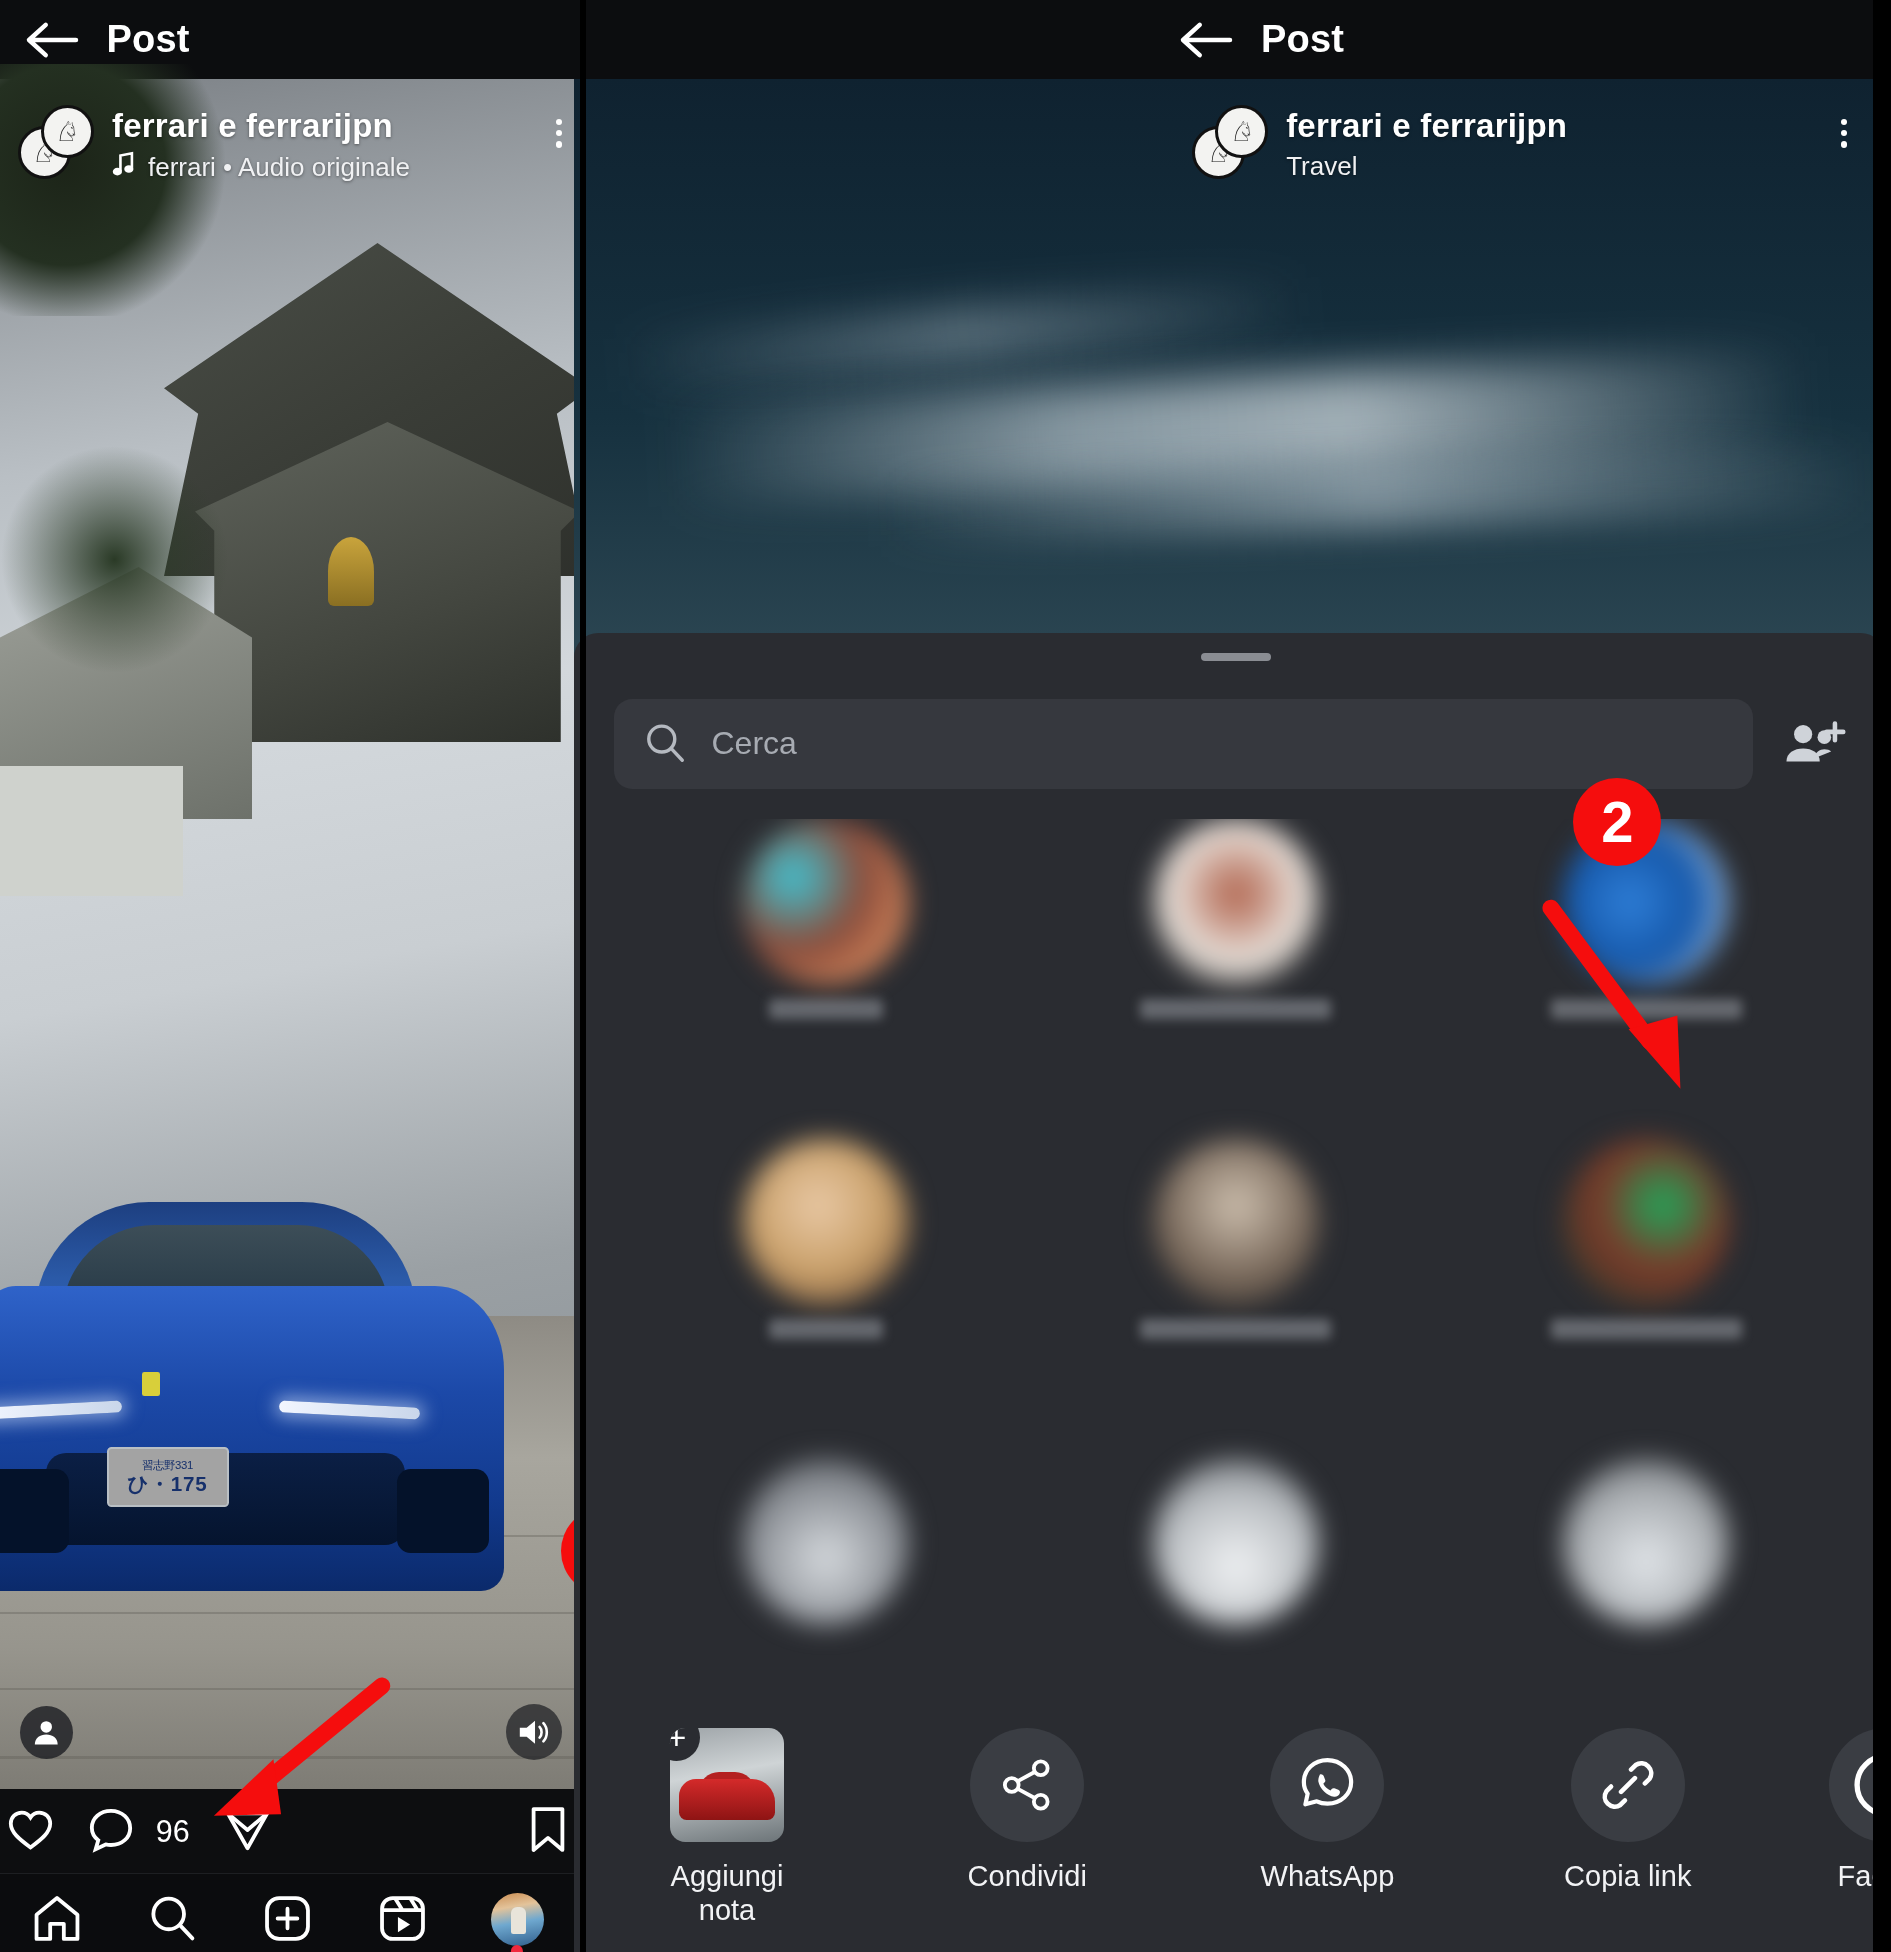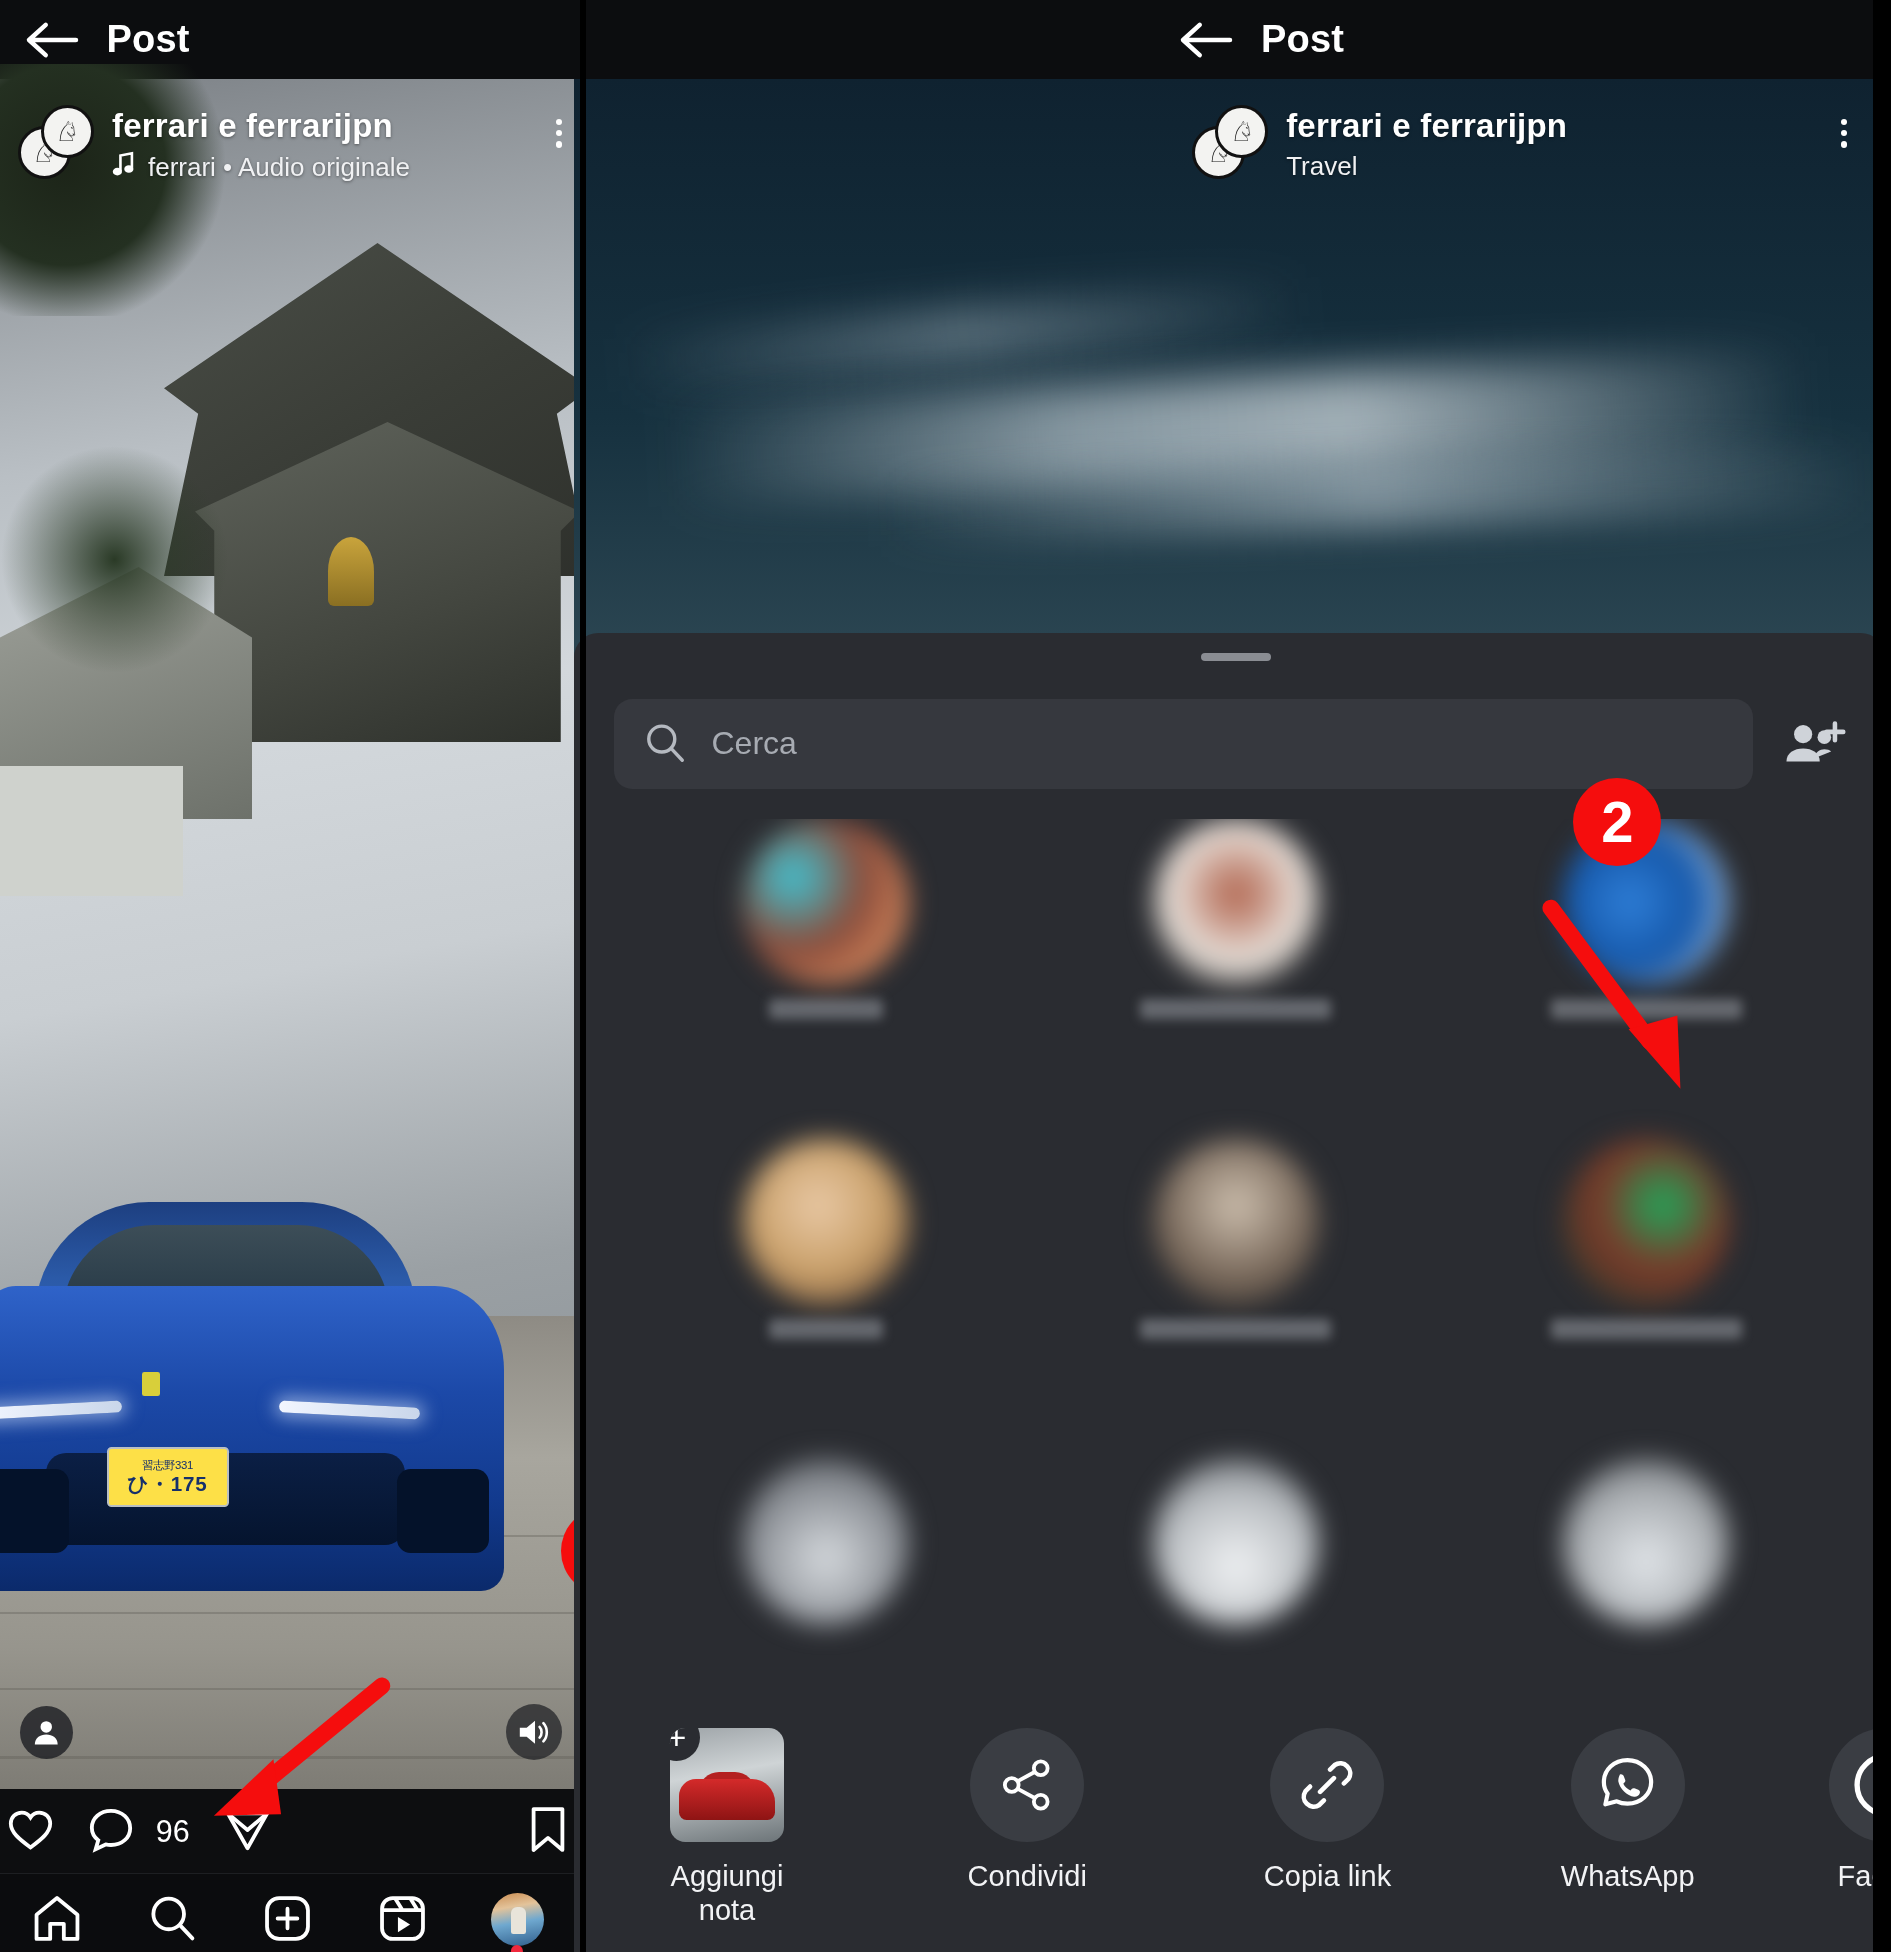--- a/index.html
+++ b/index.html
@@ -92,21 +92,21 @@
     position:absolute; left:76px; bottom:46px; width:359px; height:92px;
     background:linear-gradient(180deg,#0b1f45,#05142e); border-radius:20px;
   }
   .intake-l,.intake-r {
     position:absolute; bottom:38px; width:92px; height:84px;
     background:#04122a; border-radius:13.7px;
   }
   .intake-l{ left:7.6px; } .intake-r{ left:427px; }
   .plate {
     position:absolute; left:137px; bottom:84px; width:122px; height:60px;
-    background:#fde047; border:2.3px solid #b9bfc4; border-radius:4.6px;
+    background:#a3a3a3; border:2.3px solid #b9bfc4; border-radius:4.6px;
     display:flex; flex-direction:column; align-items:center; justify-content:center;
     font-size:14.5px; color:#16306b; font-family:"Liberation Sans", sans-serif; line-height:1.15;
   }
   .plate .p1{ font-size:11.4px; letter-spacing:-0.4px; }
   .plate .p2{ font-size:20.6px; font-weight:bold; letter-spacing:0.8px; }
   .badge-shield { position:absolute; left:172px; bottom:195px; width:18.3px; height:24.4px;
      background:#d8cf3a; border-radius:2.3px; }
 
   
   .sky-r {
@@ -500,37 +500,37 @@
                   <circle cx="18" cy="38" r="9" fill="none" stroke="#fff" stroke-width="5"></circle>
                   <circle cx="56" cy="60" r="9" fill="none" stroke="#fff" stroke-width="5"></circle>
                   <path d="M26 33 48 21M26 43 48 55" stroke="#fff" stroke-width="5"></path>
                 </svg>
             </div>
             <div class="share-label">Condividi</div>
           </div>
 
           <div class="share-item">
             <div class="share-circle">
+              <svg width="61" height="61" viewBox="0 0 80 80">
+                  <path d="M40 8C22 8 9 21 9 37c0 6 2 11 5 15l-3 14 15-4c4 2 9 3 14 3 18 0 31-13 31-28S58 8 40 8z" fill="none" stroke="#fff" stroke-width="5.5" stroke-linejoin="round"></path>
+                  <path d="M30 27c2-1 4 0 5 2l2 5c.5 1.5 0 2.5-1 3.5l-1.5 1.5c2 4 5.5 7 9.5 9l1.5-2c1-1.2 2.2-1.5 3.6-1l5 2c2 .8 2.6 2.5 2 4.4-1 3-4 5-7.5 4.6-9-1-19-11-20.6-20-.4-3.4 1-6.4 2-9z" fill="#fff"></path>
+                </svg>
+            </div>
+            <div class="share-label">WhatsApp</div>
+          </div>
+
+          <div class="share-item">
+            <div class="share-circle">
               <svg width="60" height="60" viewBox="0 0 78 78">
                   <path d="M30 48 48 30" stroke="#fff" stroke-width="6" stroke-linecap="round"></path>
                   <path d="M43 19 49 13a13 13 0 0 1 18 18l-6 6" stroke="#fff" stroke-width="6" fill="none" stroke-linecap="round"></path>
                   <path d="M35 59 29 65a13 13 0 0 1-18-18l6-6" stroke="#fff" stroke-width="6" fill="none" stroke-linecap="round"></path>
                 </svg>
             </div>
             <div class="share-label">Copia link</div>
-          </div>
-
-          <div class="share-item">
-            <div class="share-circle">
-              <svg width="61" height="61" viewBox="0 0 80 80">
-                  <path d="M40 8C22 8 9 21 9 37c0 6 2 11 5 15l-3 14 15-4c4 2 9 3 14 3 18 0 31-13 31-28S58 8 40 8z" fill="none" stroke="#fff" stroke-width="5.5" stroke-linejoin="round"></path>
-                  <path d="M30 27c2-1 4 0 5 2l2 5c.5 1.5 0 2.5-1 3.5l-1.5 1.5c2 4 5.5 7 9.5 9l1.5-2c1-1.2 2.2-1.5 3.6-1l5 2c2 .8 2.6 2.5 2 4.4-1 3-4 5-7.5 4.6-9-1-19-11-20.6-20-.4-3.4 1-6.4 2-9z" fill="#fff"></path>
-                </svg>
-            </div>
-            <div class="share-label">WhatsApp</div>
           </div>
 
           <div class="share-item" style="width:145px; margin-right:-99px;">
             <div class="share-circle">
               <svg width="70" height="70" viewBox="0 0 92 92">
                   <circle cx="46" cy="46" r="38" fill="none" stroke="#fff" stroke-width="7"></circle>
                   <path d="M54 30h-6c-5 0-8 3.5-8 9v5h-6v9h6v22h10V53h7l1.5-9H50v-4c0-2 .7-3 2.6-3H54z" fill="#fff"></path>
                 </svg>
             </div>
             <div class="share-label">Facebo</div>

